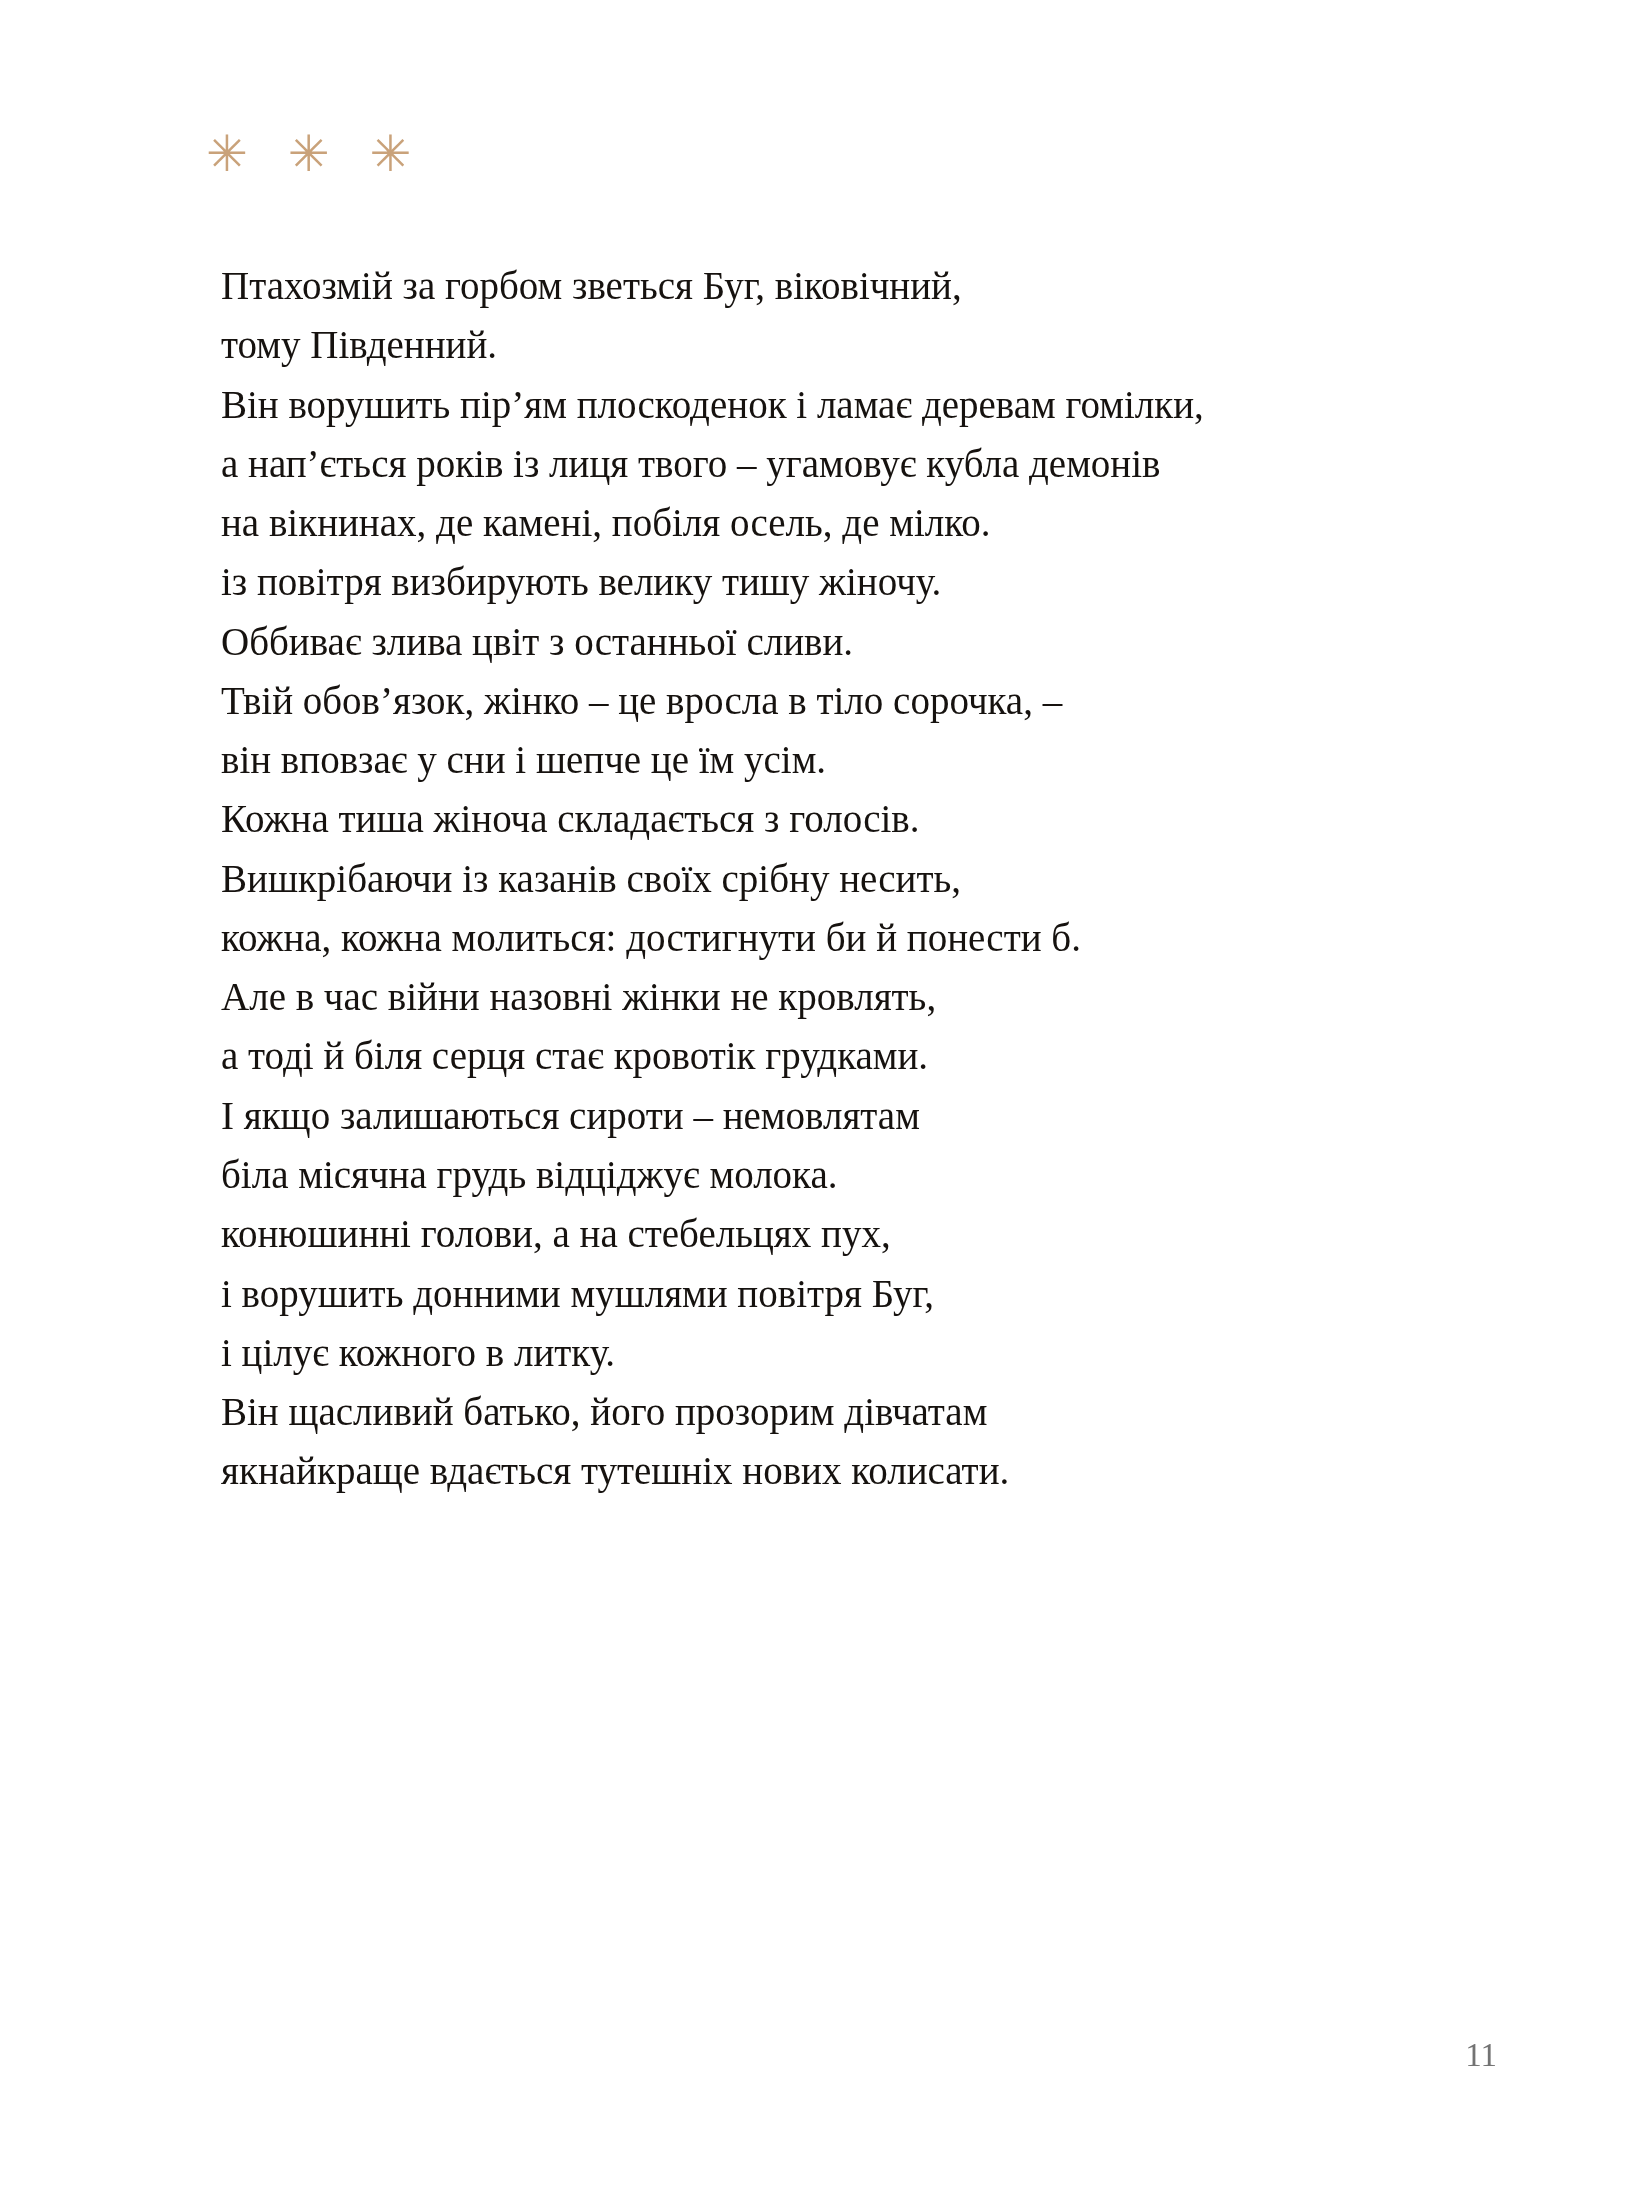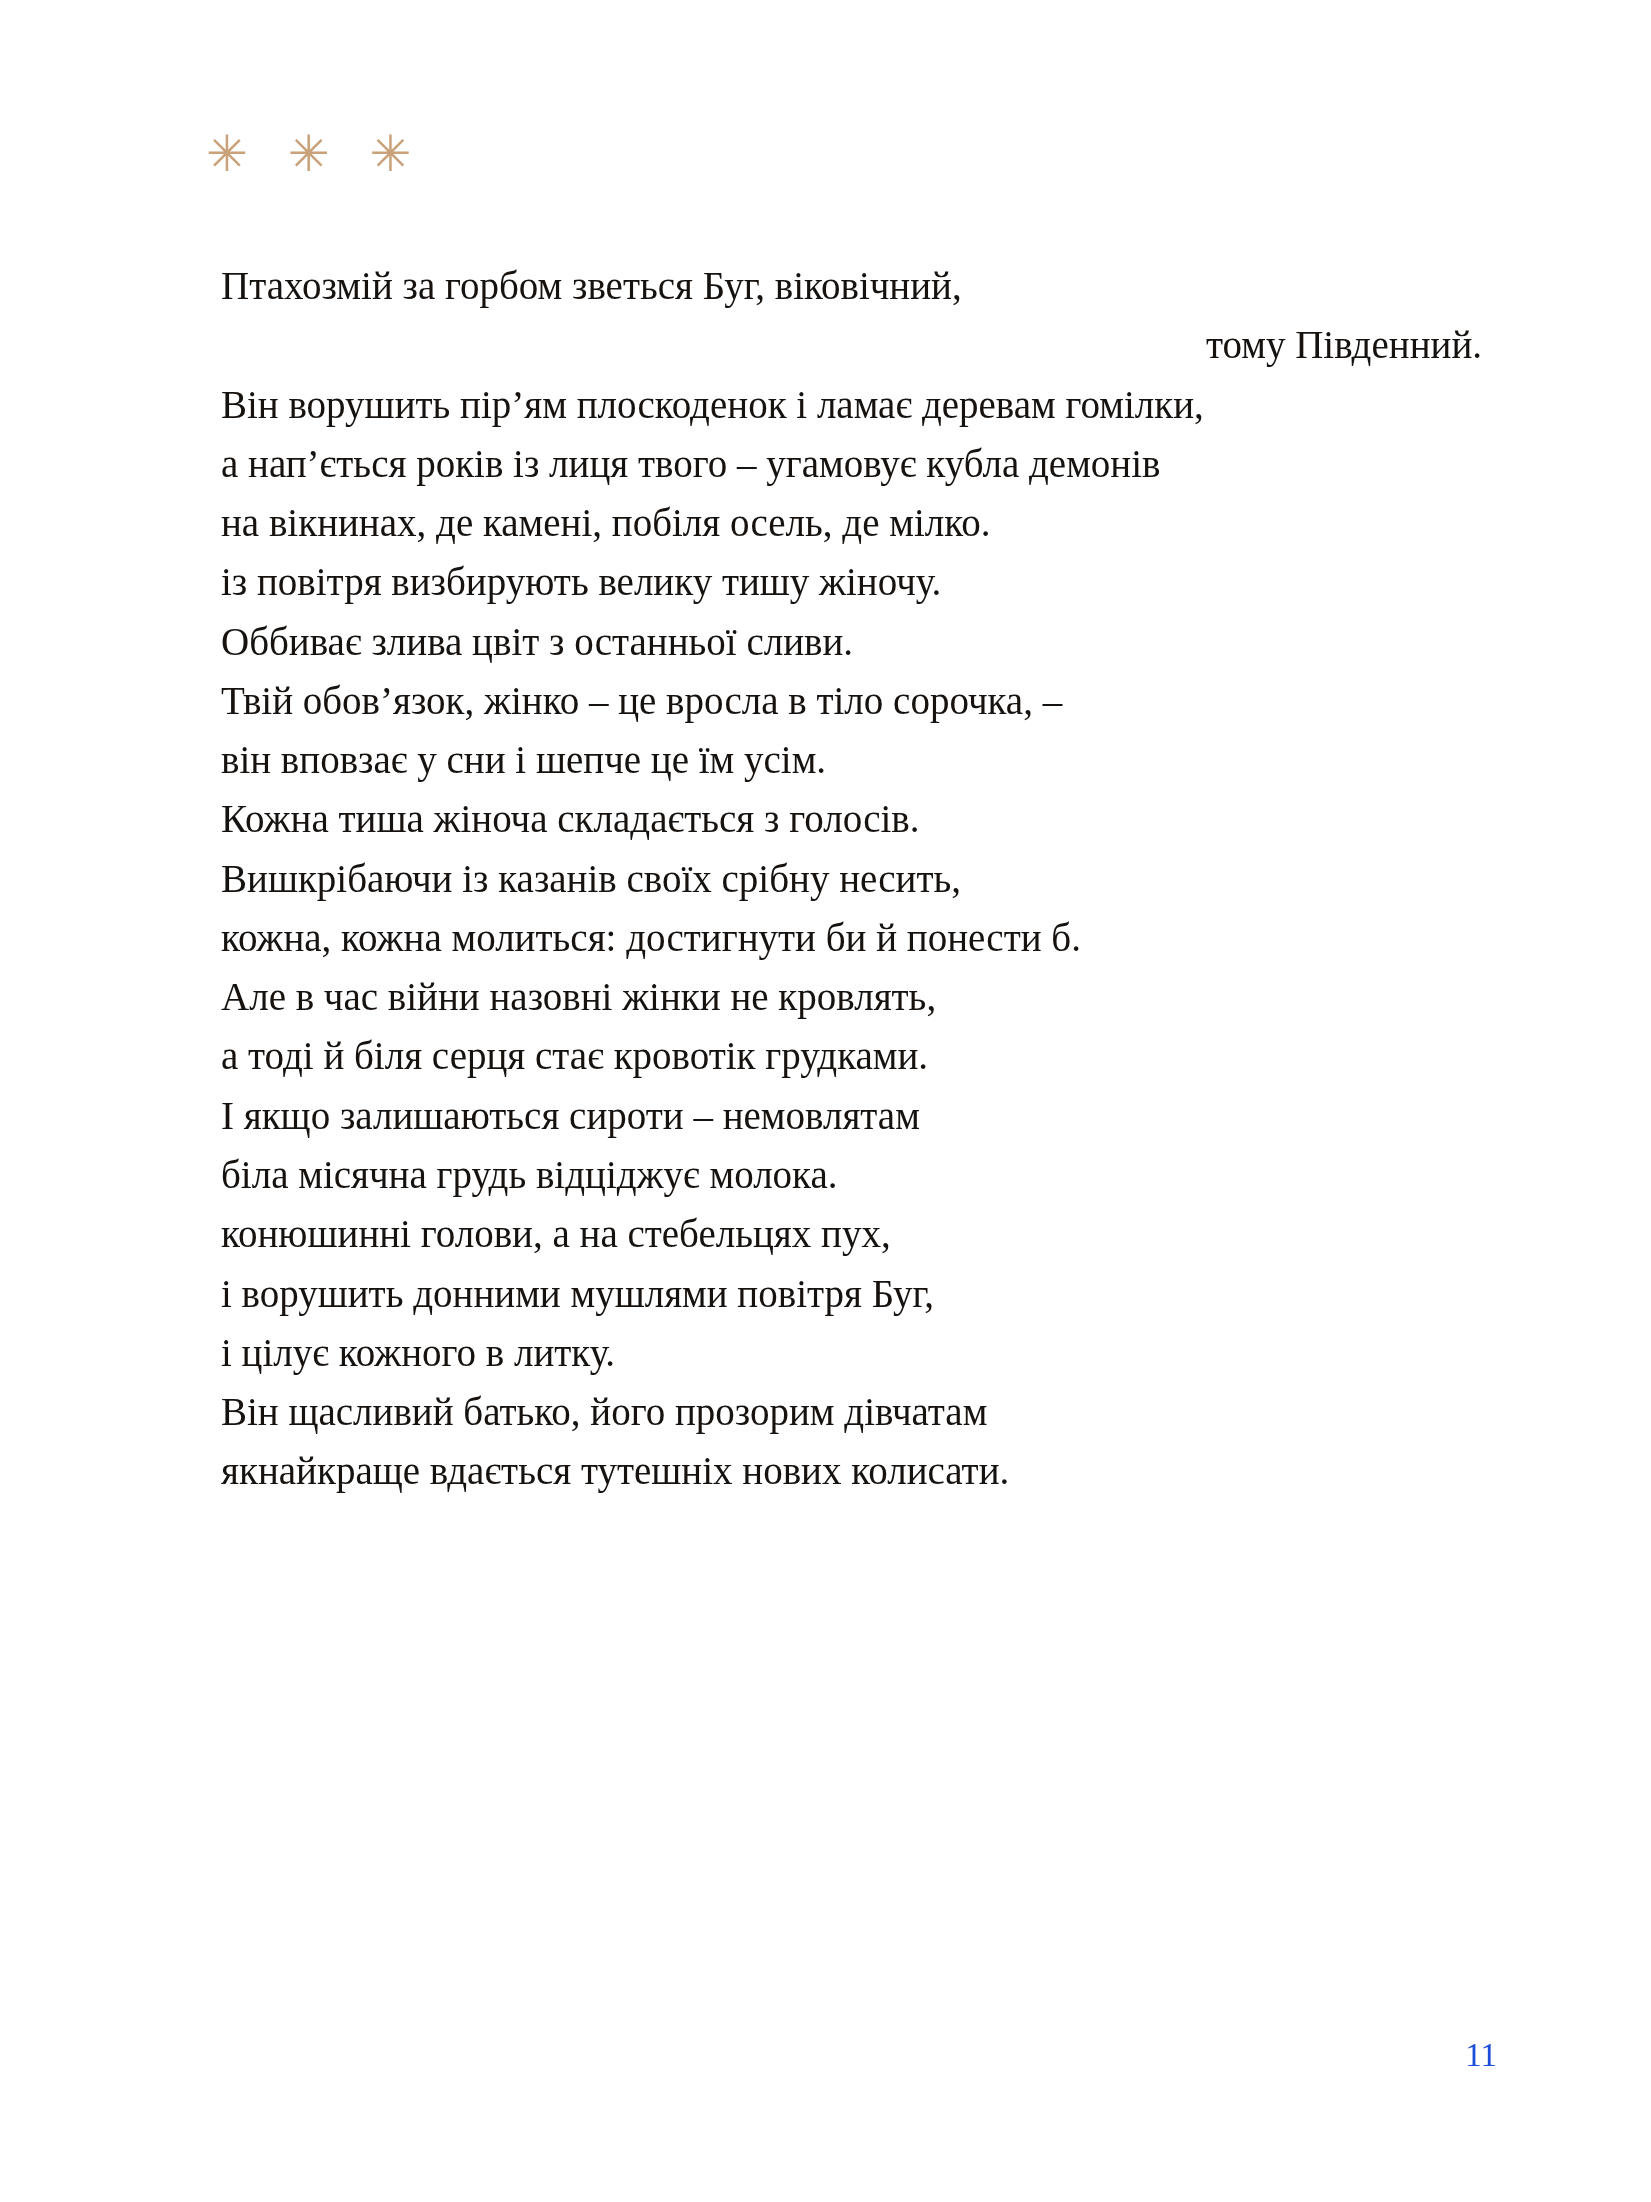--- a/index.html
+++ b/index.html
@@ -39,29 +39,28 @@
     line-height: 1.52;
     color: #16120f;
     font-family: "Liberation Serif", serif;
     white-space: normal;
   }
   .poem .line {
     display: block;
     min-height: 1.52em;
   }
   .poem .line.indent-right {
-    text-align: right;
     padding-right: 0px;
   }
   .folio {
     position: absolute;
     right: 155px;
     bottom: 129px;
     font-size: 33px;
-    color: #1d4ed8;
+    color: #737373;
     font-family: "Liberation Serif", serif;
   }
 </style>
 </head>
 <body>
 
 <div class="page">
 
   <div class="ornament">✳ ✳ ✳</div>
 

